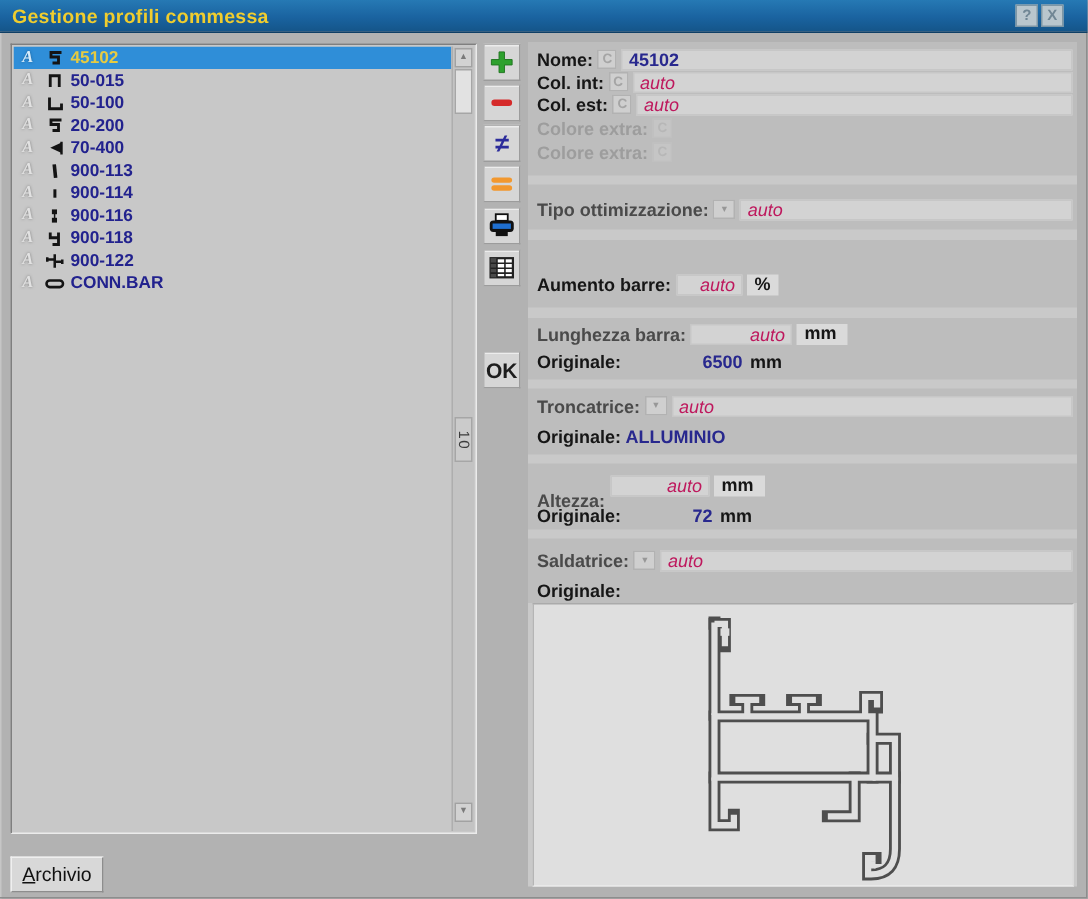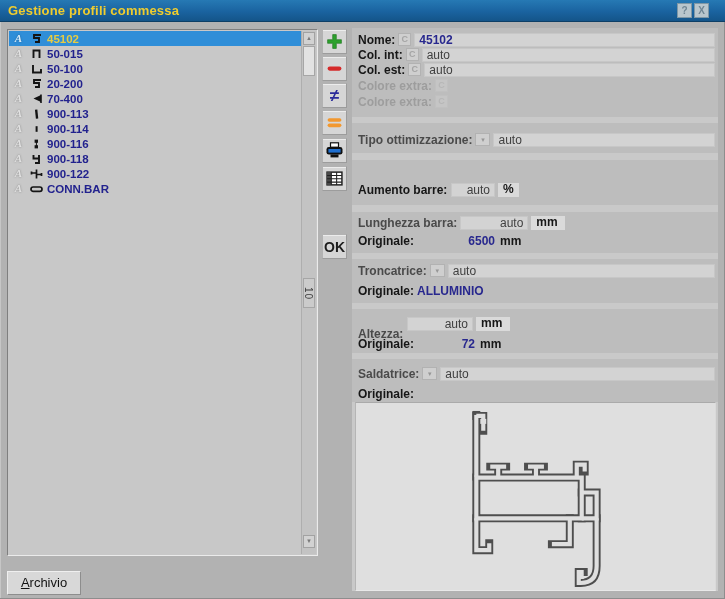--- a/index.html
+++ b/index.html
@@ -125,32 +125,32 @@
     color:#979797; font-size:7px; line-height:11px; text-align:center;
   }
   .field {
     background:#d3d3d3; height:14px;
     border:1px solid #c7c7c7;
     font-size:12px; line-height:12px; padding:0 4px;
     white-space:nowrap; overflow:hidden;
   }
   .field.grow { flex:1; margin-right:3px; }
   .navy { color:#28288e; font-weight:700; }
-  .auto { color:#404040; font-weight:400; }
+  .auto { color:#be185d; font-style:italic; font-weight:400; }
   .num { text-align:right; }
   .unitbox {
     background:#dadada; height:14px; padding:0 5px;
     font-size:12px; font-weight:700; color:#161616; line-height:13px;
   }
   .unitbox.wide { min-width:34px; }
   .origval { font-size:12px; font-weight:700; color:#28288e; text-align:right; }
   .unitplain { font-size:12px; font-weight:700; color:#161616; padding-left:2px; }
   
   #archivio {
-    position:absolute; left:7px; top:571px; width:74px; height:24px;
+    position:absolute; left:7px; top:571px; width:62px; height:24px;
     background:#d8d8d8;
     border:1px solid #8d8d8d; border-top-color:#efefef; border-left-color:#efefef;
     font-size:13px; color:#111; text-align:center; line-height:22px;
     cursor:default;
   }
   #archivio::first-letter { text-decoration:underline; }
 </style>
 </head>
 <body>
 

